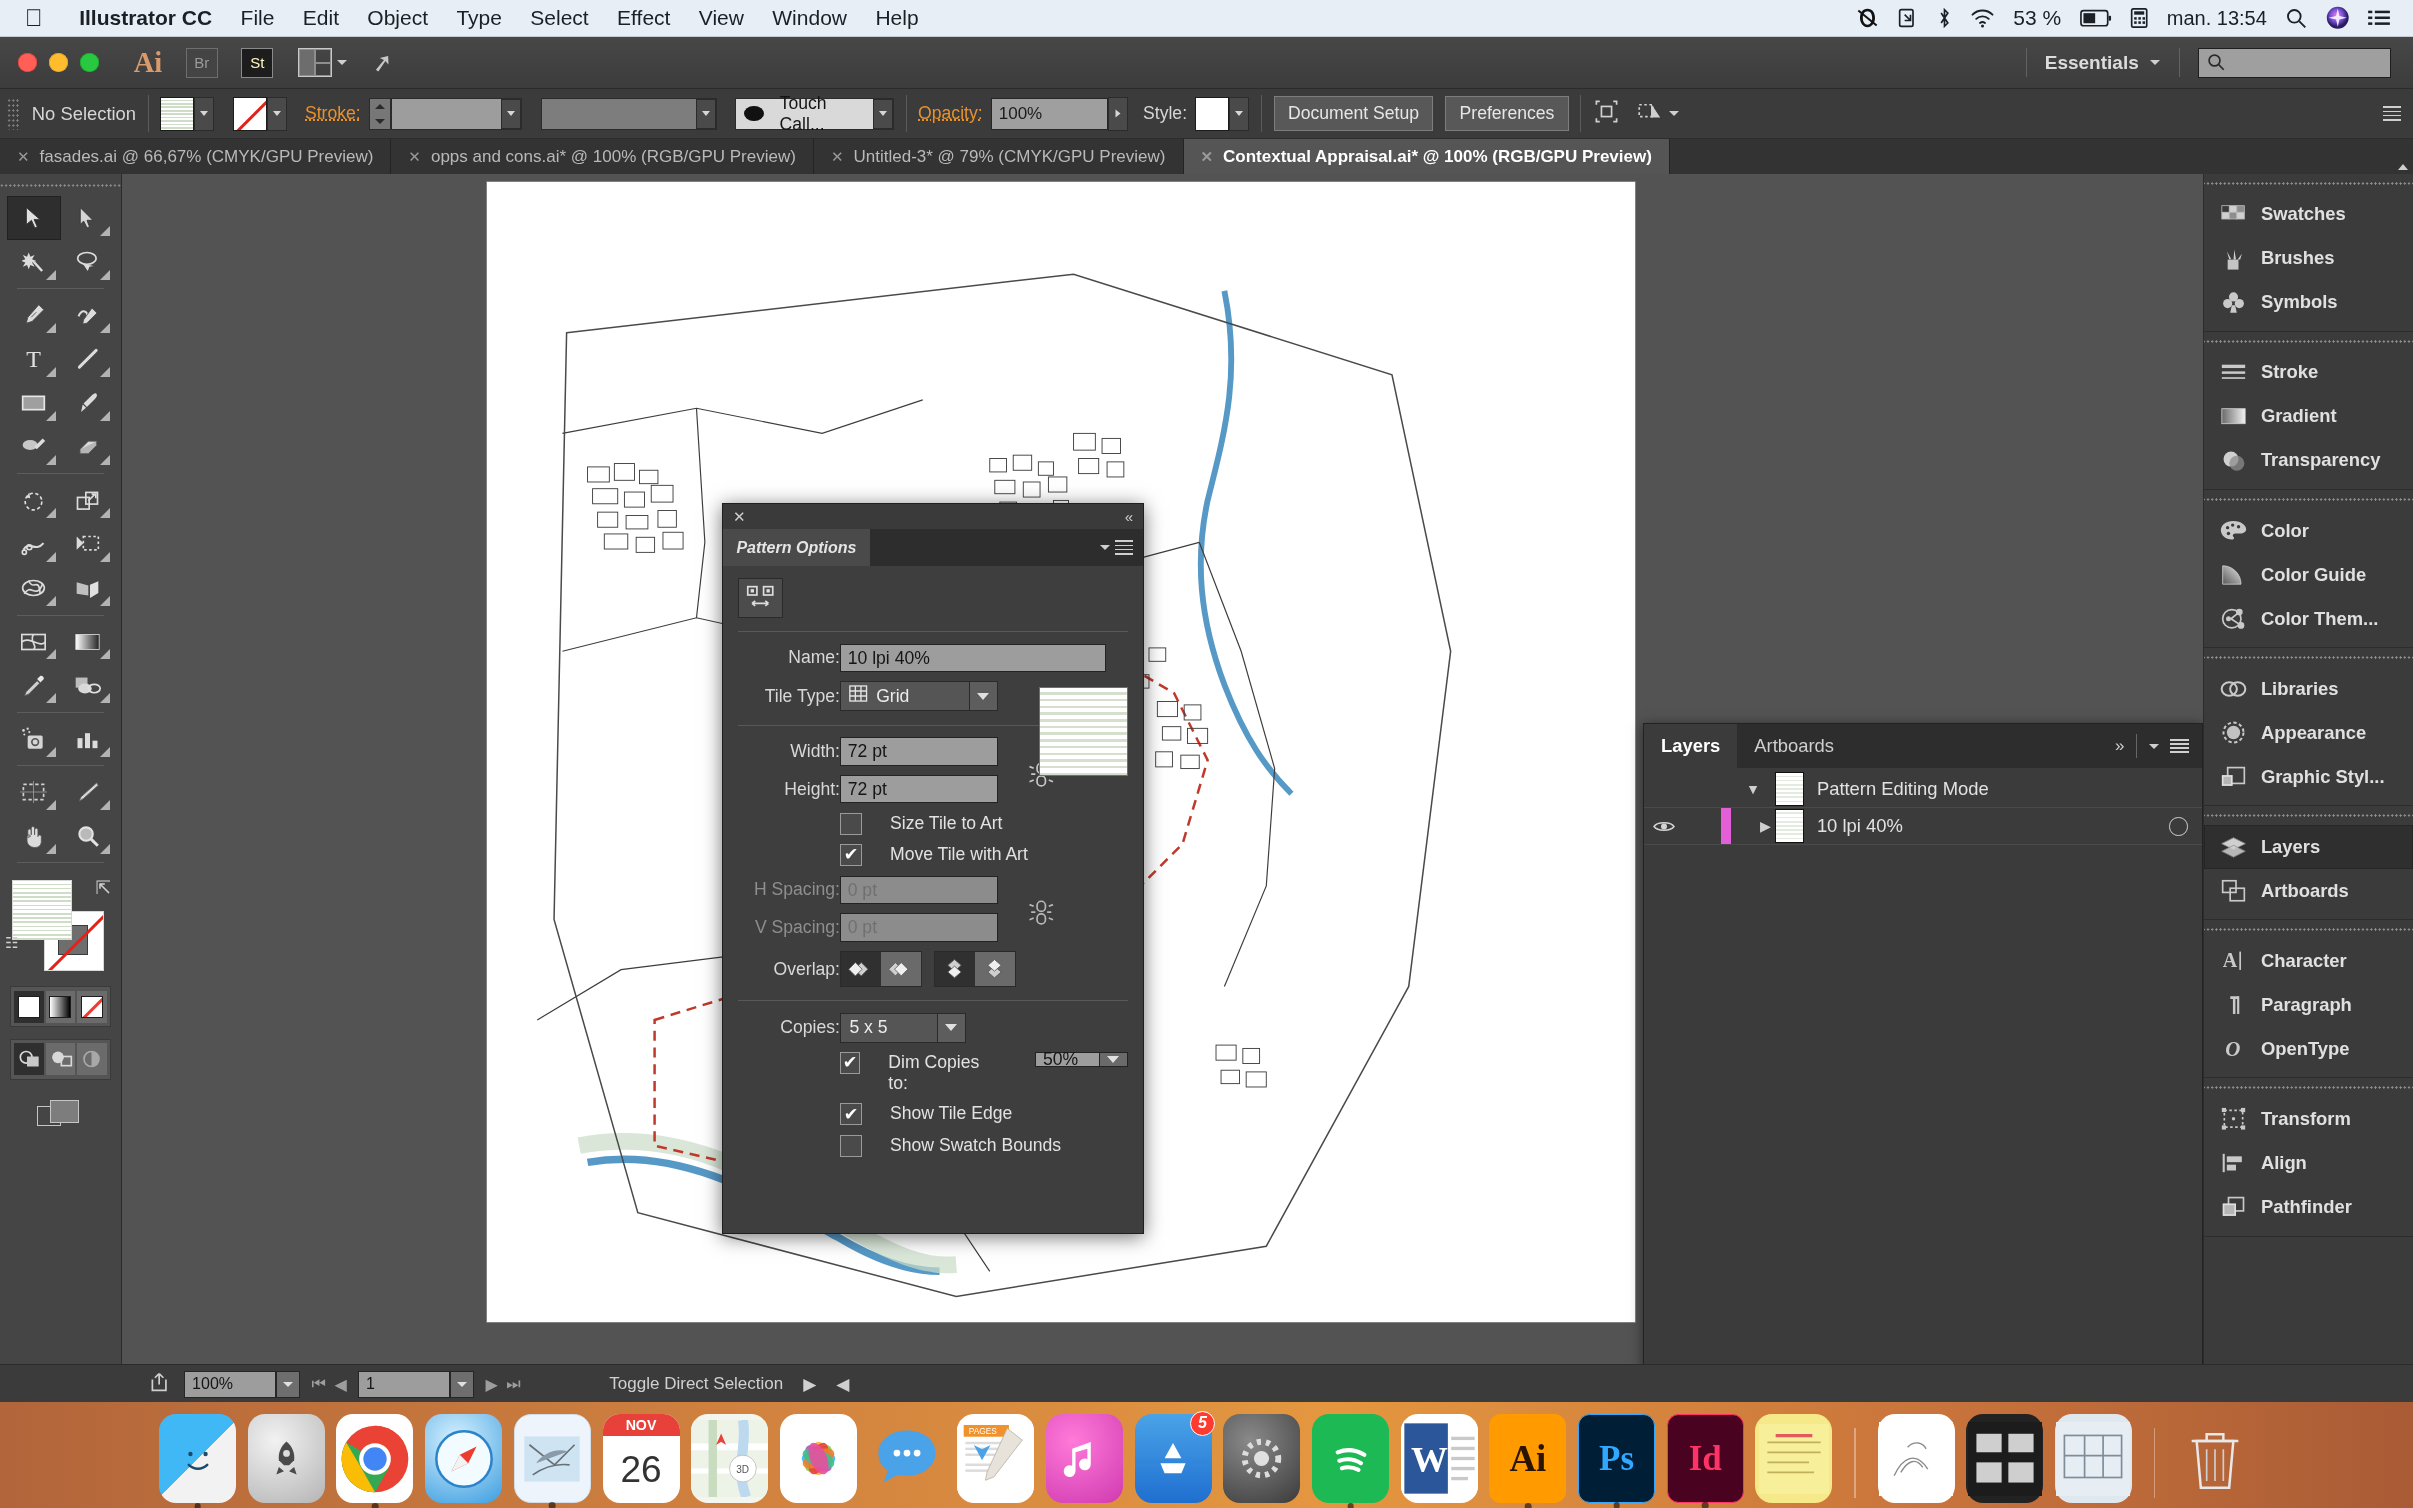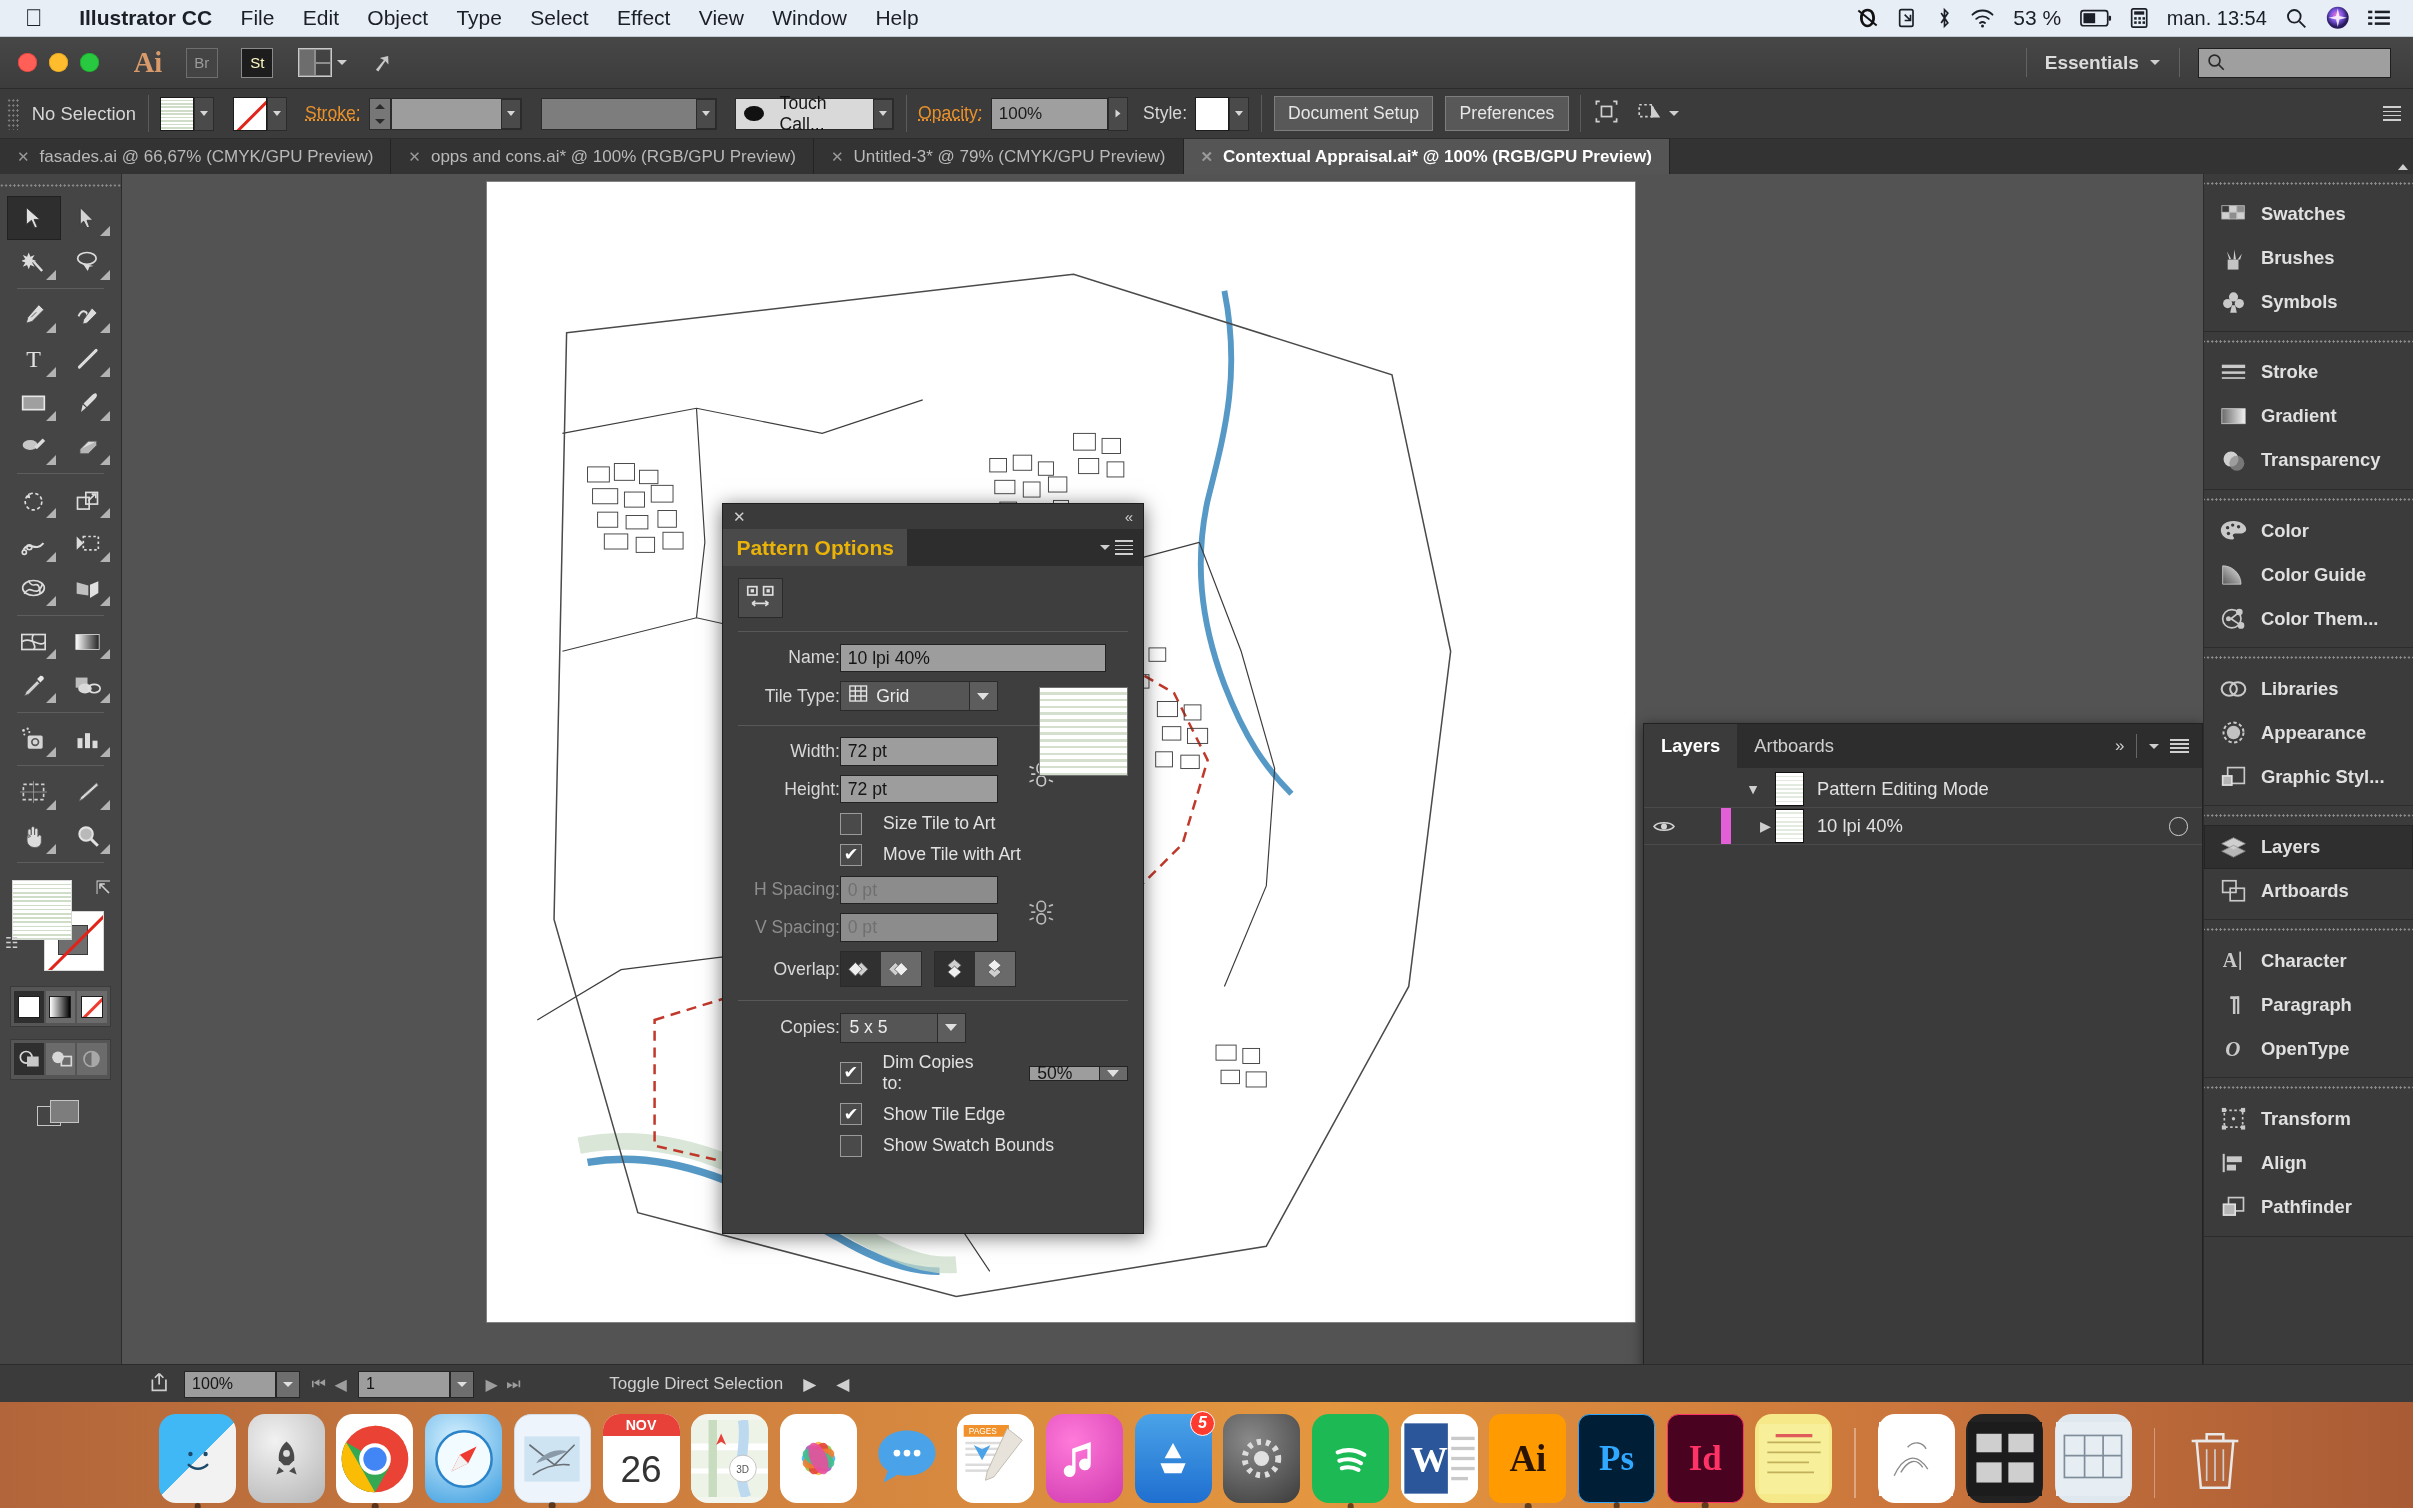--- a/index.html
+++ b/index.html
@@ -175,43 +175,43 @@
   .lp-footer { position:absolute; bottom:0; left:0; right:0; height:40px; background:#3b3b3b;
                border-top:0.8px solid #2c2c2c; display:flex; align-items:center; justify-content:flex-end;
                gap:22px; padding-right:17px; color:#c6c6c6; font-size:17px; }
 
   
   .patpanel { position:absolute; left:722px; top:329px; width:422px; height:731px;
               background:#3e3e3e; border:0.8px solid #1f1f1f; box-shadow:0 3.4px 18.4px rgba(0,0,0,.55); }
   .pp-close { height:25px; display:flex; align-items:center; justify-content:space-between;
               padding:0 10px; background:#3a3a3a; color:#cfcfcf; font-size:15px; }
   .pp-tabrow { height:37px; background:#2d2d2d; display:flex; align-items:stretch; }
-  .pp-tab { display:flex; align-items:center; padding:0 13.4px; background:#4a4a4a; color:#eab308;
-            font-size:21px; font-weight:bold; }
+  .pp-tab { display:flex; align-items:center; padding:0 13.4px; background:#4a4a4a; color:#e5e5e5;
+            font-size:16px; font-weight:bold;font-style:italic; }
   .pp-menu { margin-left:auto; display:flex; align-items:center; gap:5px; padding-right:10px; color:#cfcfcf; }
   .pp-body { padding:11.7px 15px 0; }
   .pp-iconbtn { width:45px; height:40px; background:#4c4c4c; border:0.8px solid #2a2a2a;
                 display:flex; align-items:center; justify-content:center; }
   .pp-hr { height:0.8px; background:#585858; margin:13.4px 0 11.7px; }
   .frow { display:flex; align-items:center; margin-bottom:9.2px; }
   .flabel { width:102px; text-align:right; color:#d8d8d8; font-size:17.6px; }
   .flabel.dim { color:#8e8e8e; }
   .finput { background:#9d9d9d; border:0.8px solid #232323; color:#151515; font-size:17.6px;
             height:28.5px; line-height:27px; padding:0 6.7px; width:158px; }
   .finput.dim { color:#707070; background:#8c8c8c; }
   .fselect { width:158px; height:30px; background:#555; border:0.8px solid #2a2a2a; display:flex; align-items:center; color:#ececec; font-size:17.6px;}
   .fselect .txt { flex:1; padding-left:8.4px; display:flex; align-items:center; gap:8.4px; }
   .fselect .arw { width:28.5px; height:100%; border-left:0.8px solid #2a2a2a; display:flex; align-items:center; justify-content:center; background:#5d5d5d;}
   .fselect.dim { color:#8c8c8c; background:#4a4a4a; }
   .fselect.dim .arw .cr { border-top-color:#7e7e7e; }
   .cr { width:0;height:0;border-left:6.7px solid transparent;border-right:6.7px solid transparent;border-top:7.5px solid #e0e0e0;}
   .preview { position:absolute; right:15px; top:183px; width:89px; height:89px;
              background:repeating-linear-gradient(#ffffff 0 4.2px, #d4e0cd 4.2px 6.7px); border:0.8px solid #6f6f6f;}
   .linkicon { margin-left:11.7px; color:#c9c9c9; font-size:20px; }
-  .ckrow { display:flex; align-items:center; gap:21px; margin:0 0 9.2px 102px; }
+  .ckrow { display:flex; align-items:flex-start; gap:28px; margin:0 0 9.2px 102px; }
   .ckbox { width:22px; height:22px; background:#4a4a4a; border:0.8px solid #9a9a9a; display:flex; align-items:center; justify-content:center;
            color:#ffffff; font-size:17.6px; line-height:1; }
   .cklabel { color:#e2e2e2; font-size:17.6px; }
   .overlap-grp { display:flex; gap:11.7px; }
   .ogrp { display:flex; border:0.8px solid #2a2a2a; }
   .obtn { width:40px; height:34px; background:#6a6a6a; display:flex; align-items:center; justify-content:center; }
   .obtn.sel { background:#303030; }
   .dim-sel { margin-left:13.4px; width:101px; height:15px; background:#9d9d9d; border:0.8px solid #232323;
              display:flex; align-items:center; color:#151515; font-size:17.6px;}
   .dim-sel .t{flex:1;padding-left:6.7px;}

